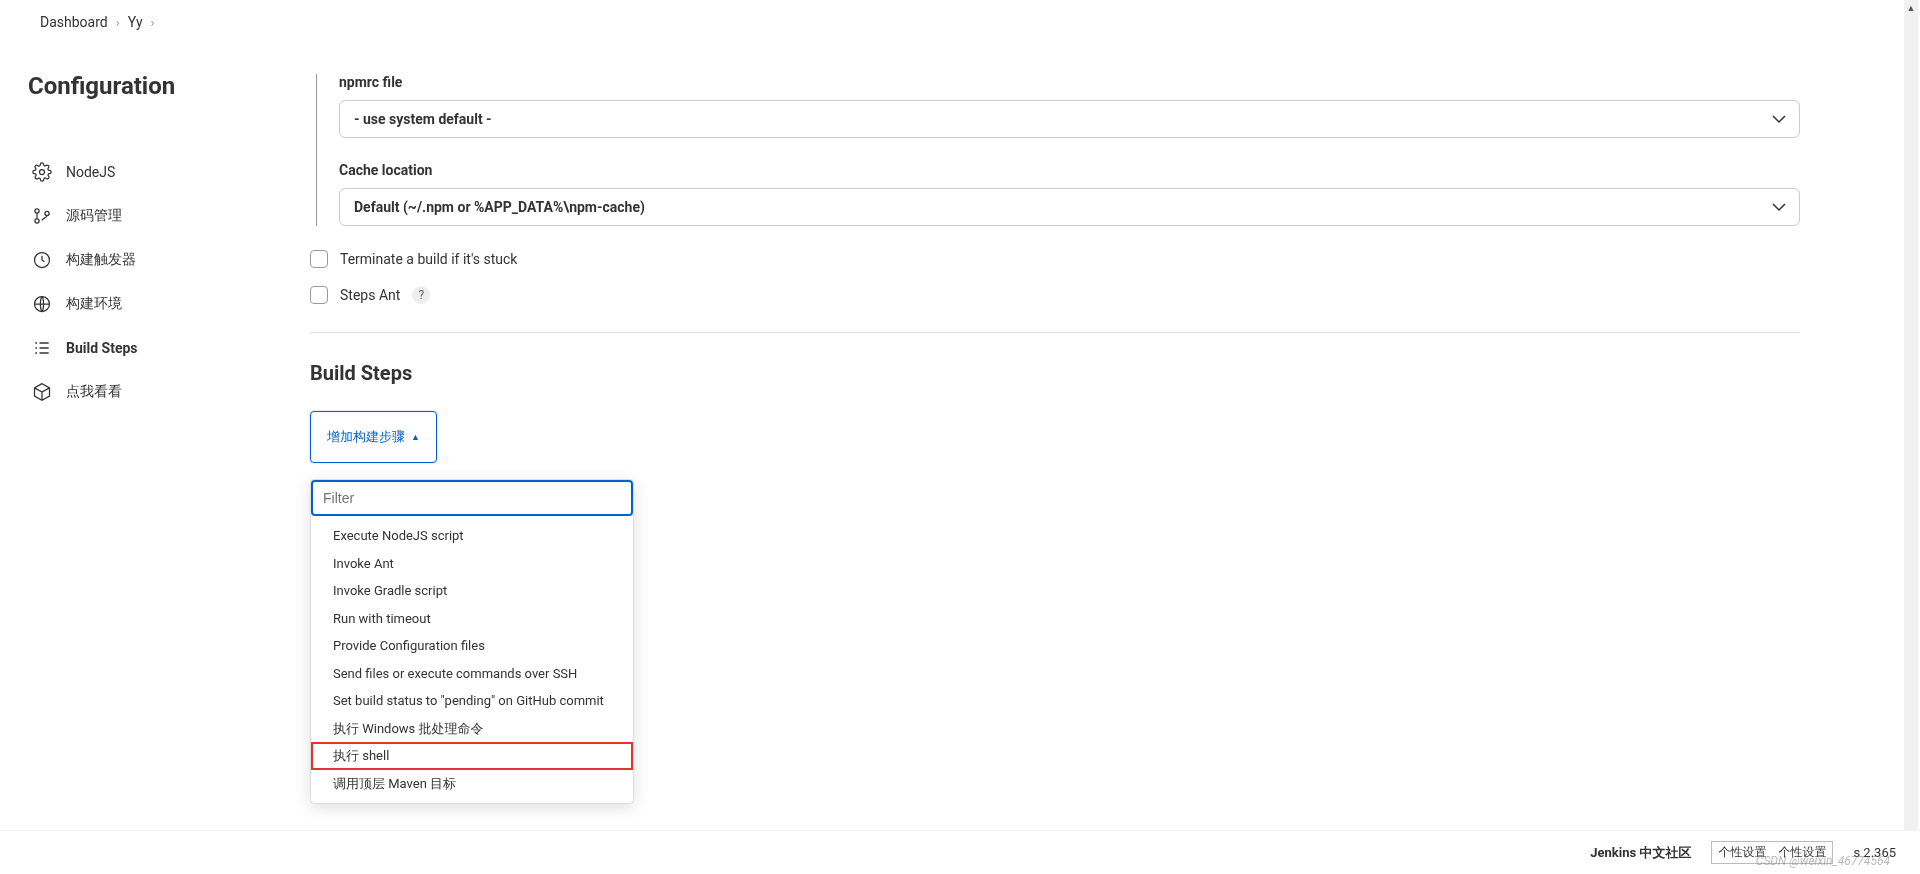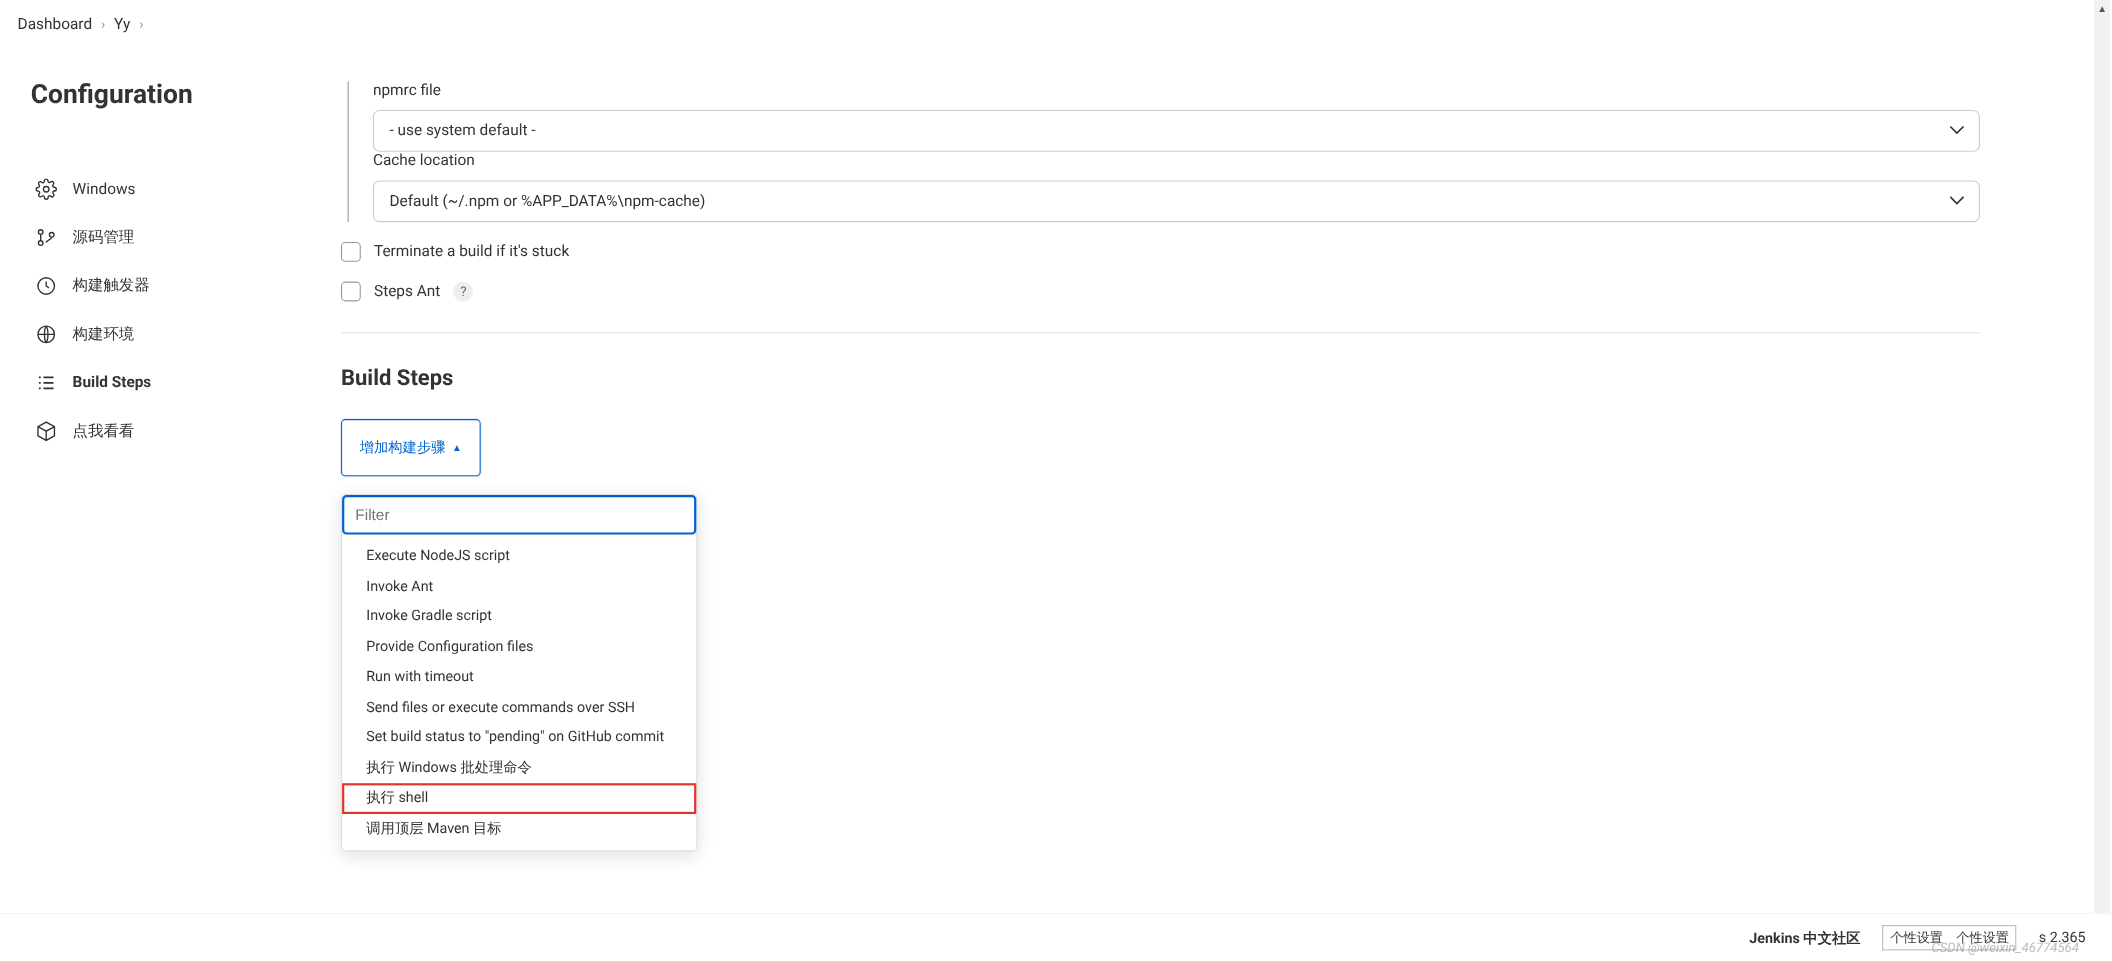--- a/index.html
+++ b/index.html
@@ -17,21 +17,21 @@
     .container {
       display: flex;
       flex-direction: column;
       min-height: 874px;
       position: relative;
     }
     .breadcrumb {
       display: flex;
       align-items: center;
       gap: 8px;
-      padding: 14px 16px;
+      padding: 14px 40px;
       font-size: 14px;
     }
     .breadcrumb a {
       color: #333;
       text-decoration: none;
     }
     .breadcrumb-sep {
       color: #999;
       font-size: 13px;
     }
@@ -75,20 +75,22 @@
       padding: 0 120px 0 0;
       position: relative;
     }
     .nested-block {
       border-left: 1px solid #999;
       padding-left: 22px;
       margin-left: 6px;
       margin-top: 30px;
     }
     .form-group {
+      margin-bottom: 24px;
+      font-weight: bold;
     }
     .form-label {
       display: block;
       margin-bottom: 10px;
       color: #333;
     }
     .select-wrapper {
       position: relative;
     }
     .select-control {
@@ -267,21 +269,21 @@
     <aside class="sidebar">
       <h1>Configuration</h1>
 
       <div class="sidebar-item">
         <span class="sidebar-icon">
           <svg viewBox="0 0 24 24" fill="none" stroke="#333" stroke-width="1.5">
               <circle cx="12" cy="12" r="3"></circle>
               <path d="M19.4 15a1.65 1.65 0 0 0 .33 1.82l.06.06a2 2 0 0 1-2.83 2.83l-.06-.06a1.65 1.65 0 0 0-1.82-.33 1.65 1.65 0 0 0-1 1.51V21a2 2 0 0 1-4 0v-.09a1.65 1.65 0 0 0-1-1.51 1.65 1.65 0 0 0-1.82.33l-.06.06a2 2 0 1 1-2.83-2.83l.06-.06a1.65 1.65 0 0 0 .33-1.82 1.65 1.65 0 0 0-1.51-1H3a2 2 0 0 1 0-4h.09a1.65 1.65 0 0 0 1.51-1 1.65 1.65 0 0 0-.33-1.82l-.06-.06a2 2 0 1 1 2.83-2.83l.06.06a1.65 1.65 0 0 0 1.82.33h0a1.65 1.65 0 0 0 1-1.51V3a2 2 0 0 1 4 0v.09a1.65 1.65 0 0 0 1 1.51h0a1.65 1.65 0 0 0 1.82-.33l.06-.06a2 2 0 1 1 2.83 2.83l-.06.06a1.65 1.65 0 0 0-.33 1.82v0a1.65 1.65 0 0 0 1.51 1H21a2 2 0 0 1 0 4h-.09a1.65 1.65 0 0 0-1.51 1z"></path>
             </svg>
         </span>
-        <span>Windows</span>
+        <span>NodeJS</span>
       </div>
 
       <div class="sidebar-item">
         <span class="sidebar-icon">
           <svg viewBox="0 0 24 24" fill="none" stroke="#333" stroke-width="1.5">
               <circle cx="6" cy="6" r="2.5"></circle>
               <circle cx="6" cy="18" r="2.5"></circle>
               <circle cx="18" cy="9" r="2.5"></circle>
               <path d="M6 8.5v7M18 11.5c0 3-6 3-6 6"></path>
             </svg>
@@ -375,22 +377,22 @@
         <button class="add-step-btn">
           <span>增加构建步骤</span>
           <span class="caret">▲</span>
         </button>
 
         <div class="dropdown-panel">
           <input class="dropdown-filter" placeholder="Filter" style="">
           <div class="dropdown-item">Execute NodeJS script</div>
           <div class="dropdown-item">Invoke Ant</div>
           <div class="dropdown-item">Invoke Gradle script</div>
+          <div class="dropdown-item">Run with timeout</div>
           <div class="dropdown-item">Provide Configuration files</div>
-          <div class="dropdown-item">Run with timeout</div>
           <div class="dropdown-item">Send files or execute commands over SSH</div>
           <div class="dropdown-item">Set build status to "pending" on GitHub commit</div>
           <div class="dropdown-item">执行 Windows 批处理命令</div>
           <div class="dropdown-item highlighted">执行 shell</div>
           <div class="dropdown-item">调用顶层 Maven 目标</div>
         </div>
       </div>
 
     </div>
 

